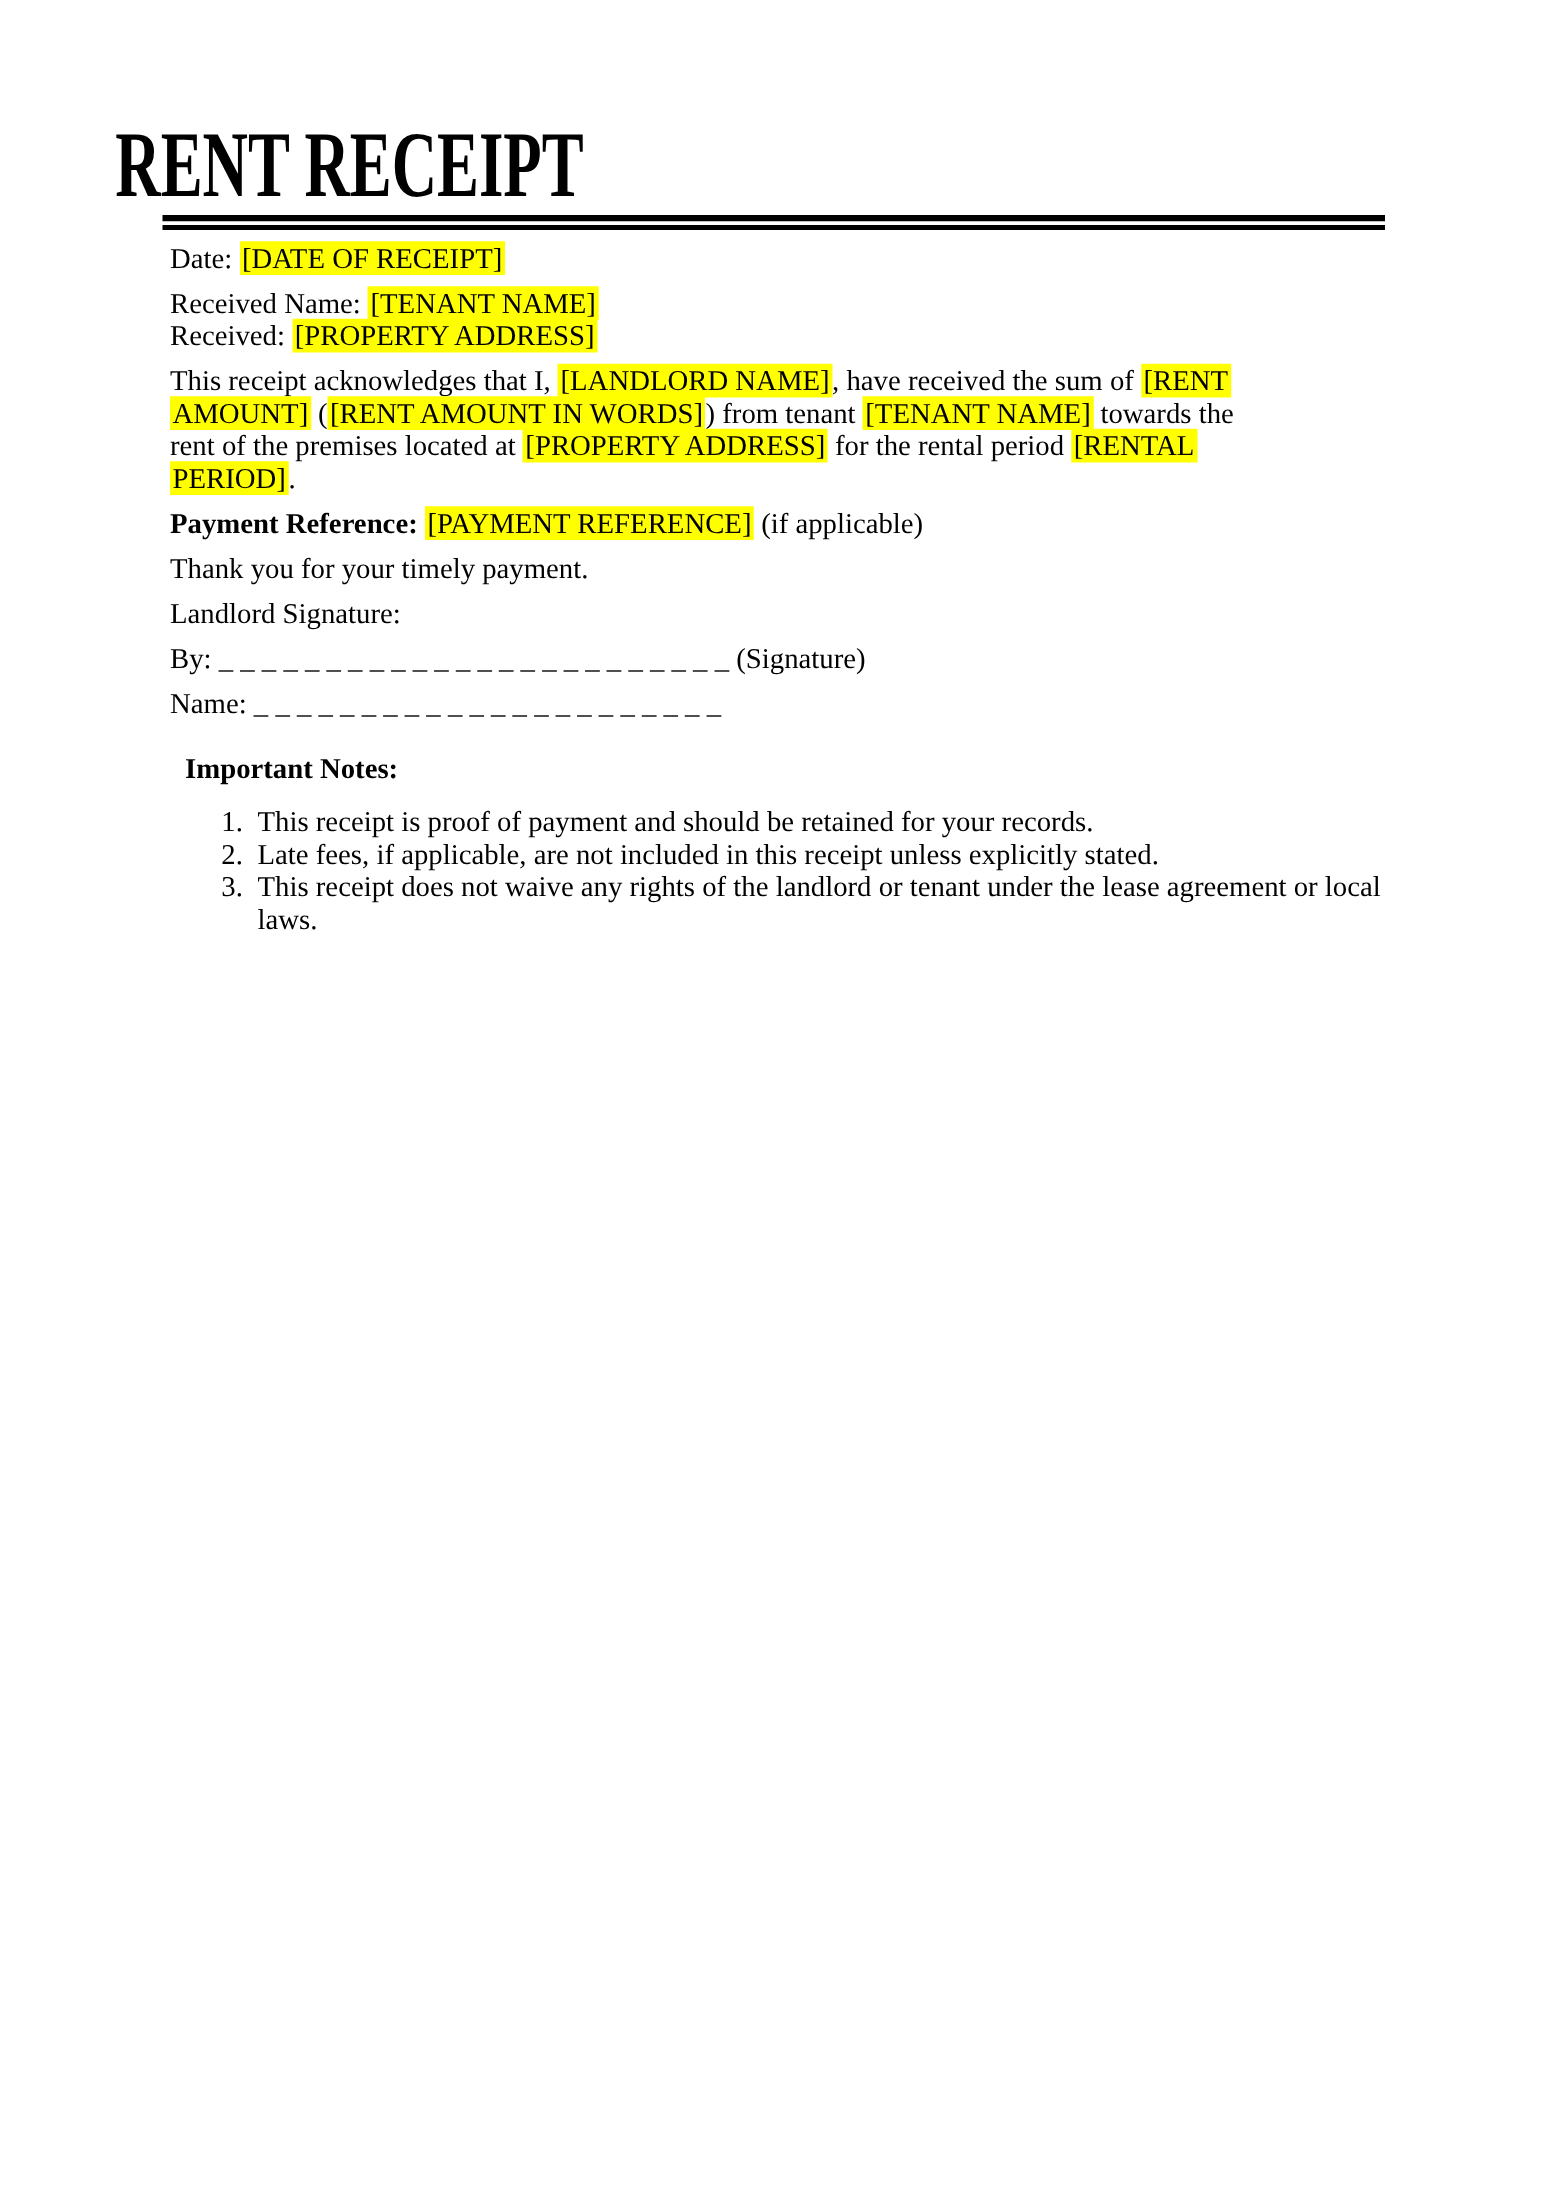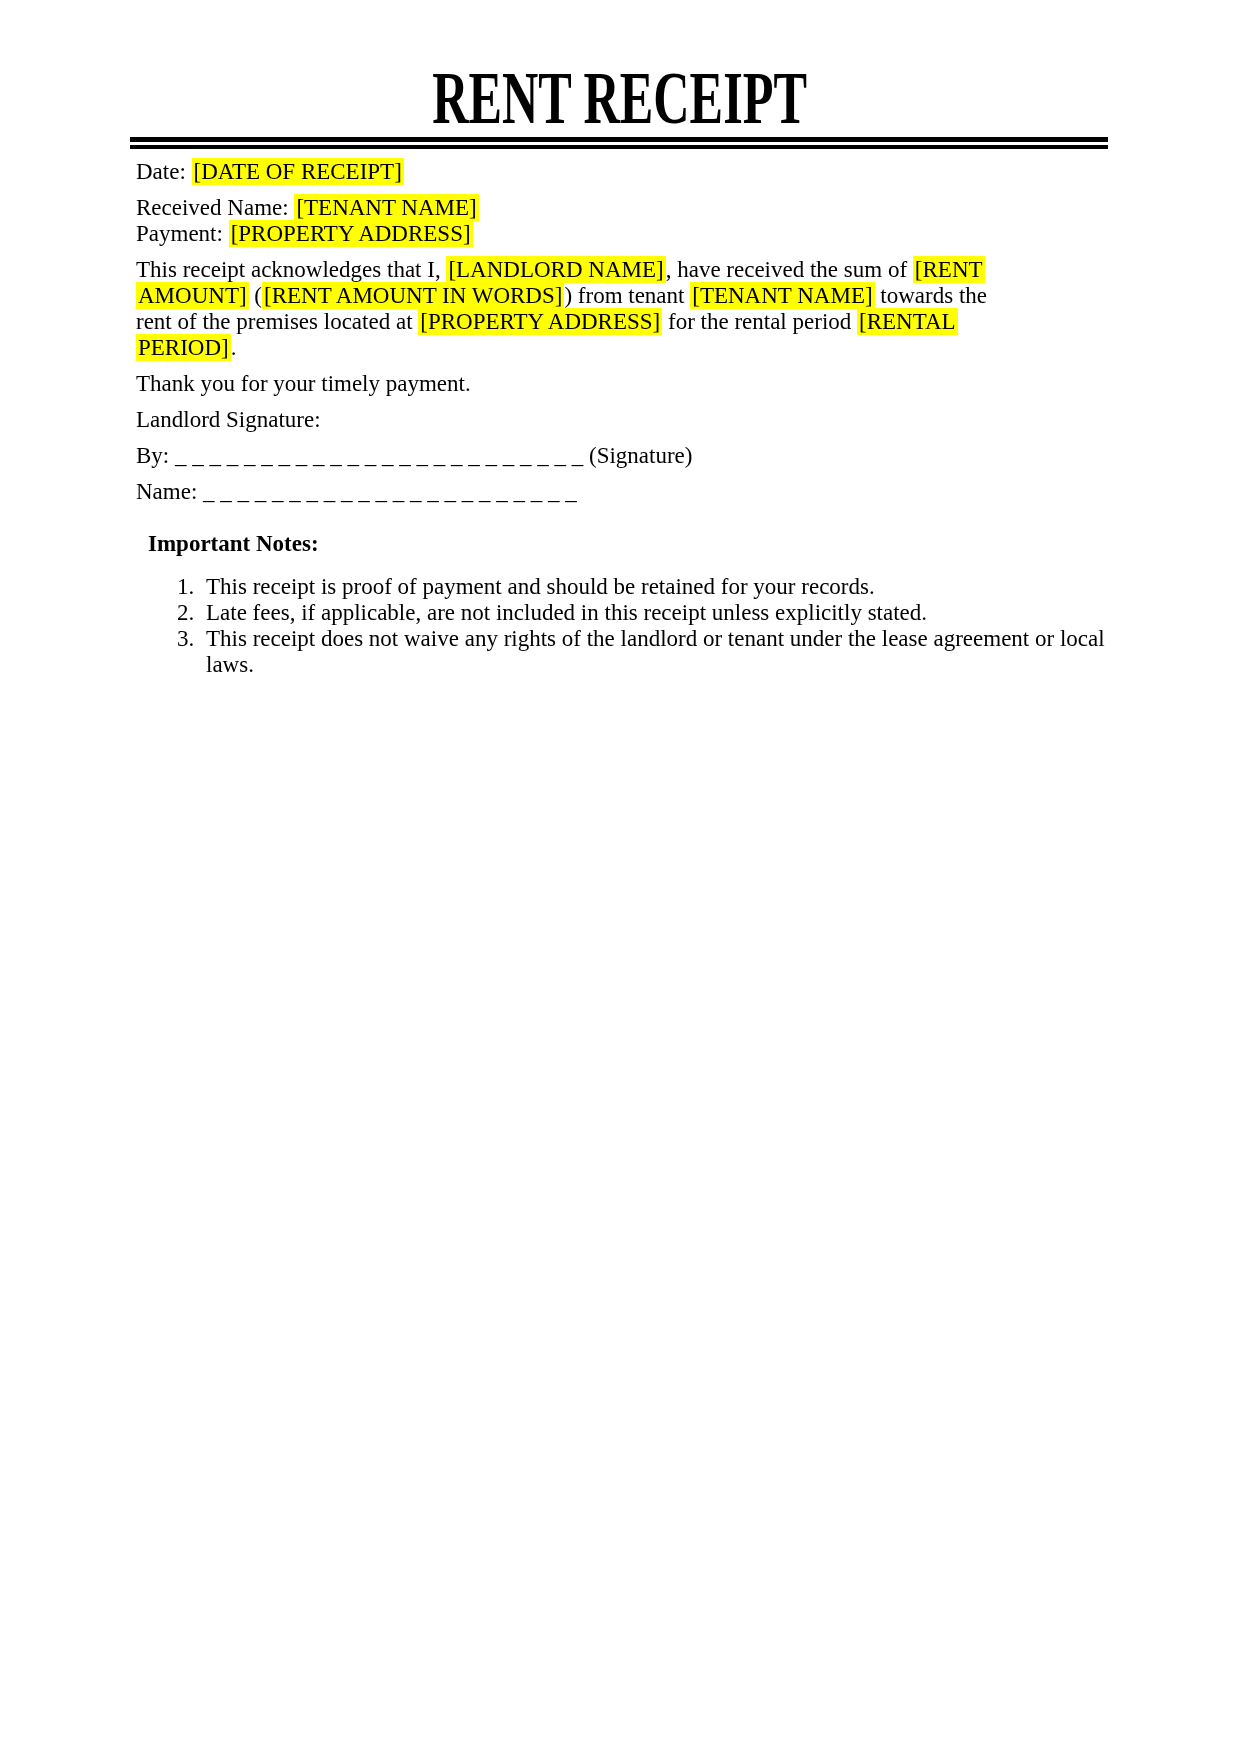--- a/index.html
+++ b/index.html
@@ -10,22 +10,22 @@
     color: #000000;
     font-family: "Liberation Serif", "DejaVu Serif", serif;
     font-size: 23px;
     line-height: 26px;
     overflow: hidden;
   }
   .content {
     padding: 0 130px 0 136px;
   }
   .title-wrap {
-    padding-top: 60px;
-    text-align: center;
+    padding-top: 95px;
+    text-align: left;
     white-space: nowrap;
   }
   .doc-title {
     display: inline-block;
     font-weight: bold;
     font-size: 75px;
     line-height: 75px;
     transform: scaleX(0.67);
     transform-origin: 50% 50%;
     letter-spacing: 0;
@@ -65,26 +65,27 @@
   </div>
 
   <div class="content">
 
     <div class="title-rule"></div>
 
     <p class="para"><span>Date: </span><span class="hl">[DATE OF RECEIPT]</span></p>
 
     <div class="para">
       <div class="row"><span>Received Name: </span><span class="hl">[TENANT NAME]</span></div>
-      <div class="row"><span>Payment: </span><span class="hl">[PROPERTY ADDRESS]</span></div>
+      <div class="row"><span>Received: </span><span class="hl">[PROPERTY ADDRESS]</span></div>
     </div>
 
     <p class="para"><span>This receipt acknowledges that I, </span><span class="hl">[LANDLORD NAME]</span><span>, have received the sum of </span><span class="hl">[RENT</span><br><span class="hl">AMOUNT]</span><span> (</span><span class="hl">[RENT AMOUNT IN WORDS]</span><span>) from tenant </span><span class="hl">[TENANT NAME]</span><span> towards the</span><br><span>rent of the premises located at </span><span class="hl">[PROPERTY ADDRESS]</span><span> for the rental period </span><span class="hl">[RENTAL</span><br><span class="hl">PERIOD]</span><span>.</span></p>
 
 
+    <p class="para"><span class="bold">Payment Reference: </span><span class="hl">[PAYMENT REFERENCE]</span><span> (if applicable)</span></p>
 
     <p class="para">Thank you for your timely payment.</p>
 
     <p class="para">Landlord Signature:</p>
 
     <p class="para"><span>By: </span><span>_ _ _ _ _ _ _ _ _ _ _ _ _ _ _ _ _ _ _ _ _ _ _ _</span><span> (Signature)</span></p>
 
     <p class="para"><span>Name: </span><span>_ _ _ _ _ _ _ _ _ _ _ _ _ _ _ _ _ _ _ _ _ _</span></p>
 
 

